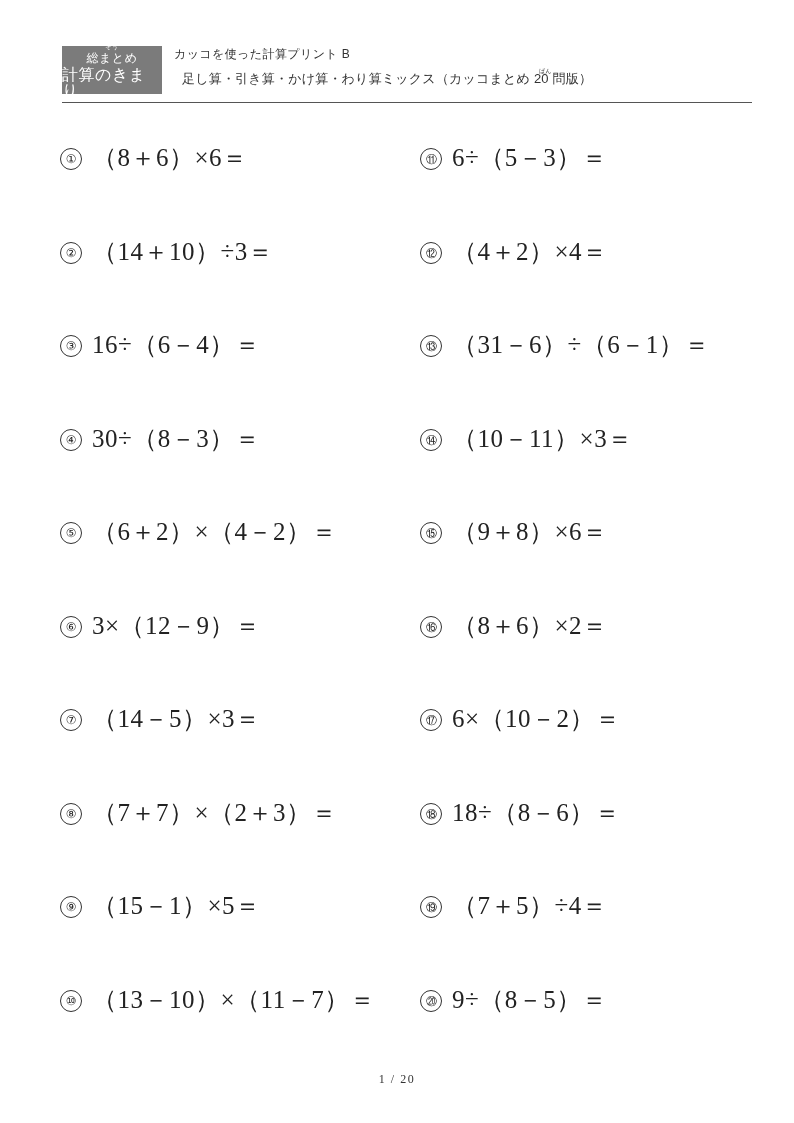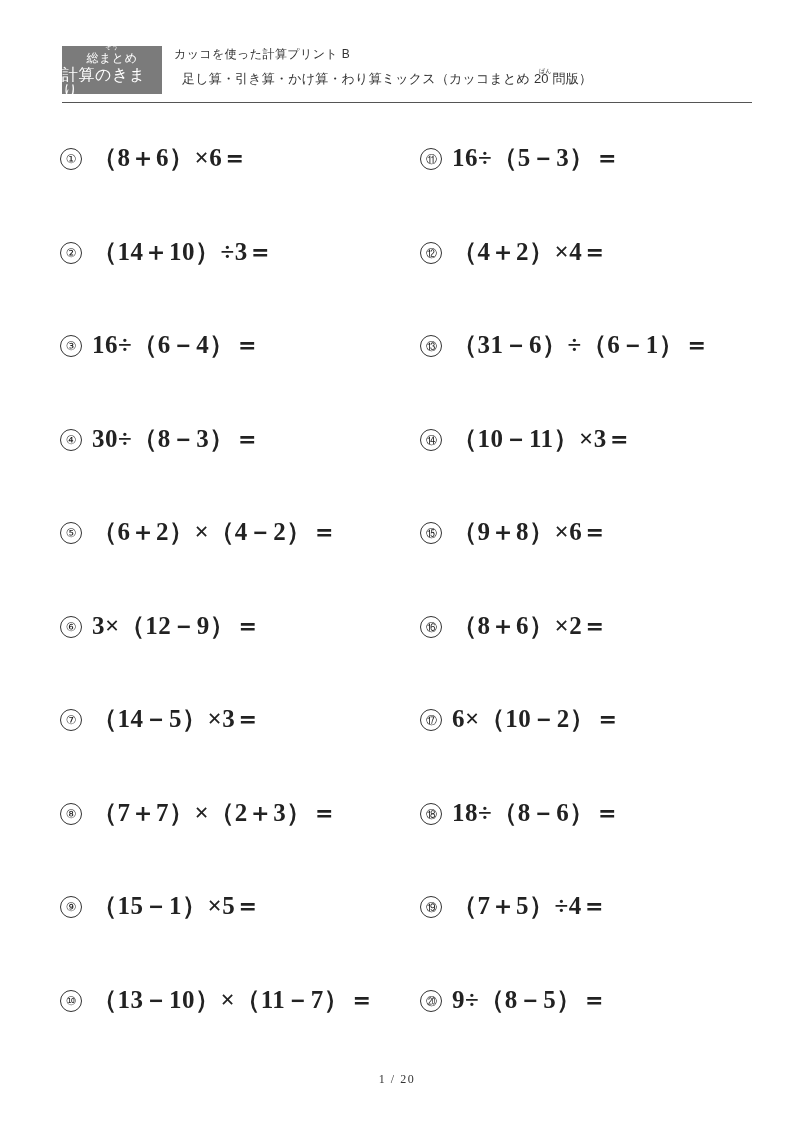--- a/index.html
+++ b/index.html
@@ -141,21 +141,20 @@
   .expr {
     position: absolute;
     left: 32px;
     top: 8px;
     font-size: 25px;
     line-height: 36px;
     color: #222222;
     font-family: "Liberation Serif", serif;
     letter-spacing: 0.5px;
     white-space: nowrap;
-    font-weight: bold;
   }
 
   
   .footer {
     position: absolute;
     left: 0;
     top: 1072px;
     width: 794px;
     text-align: center;
     font-size: 12px;
@@ -226,21 +225,21 @@
       </div>
       <div class="item">
         <div class="num">⑩</div>
         <div class="expr">（13－10）×（11－7）＝</div>
       </div>
     </div>
 
     <div class="col col-right">
       <div class="item">
         <div class="num two-digit">⑪</div>
-        <div class="expr">16÷（5－3）＝</div>
+        <div class="expr">6÷（5－3）＝</div>
       </div>
       <div class="item">
         <div class="num two-digit">⑫</div>
         <div class="expr">（4＋2）×4＝</div>
       </div>
       <div class="item">
         <div class="num two-digit">⑬</div>
         <div class="expr">（31－6）÷（6－1）＝</div>
       </div>
       <div class="item">

